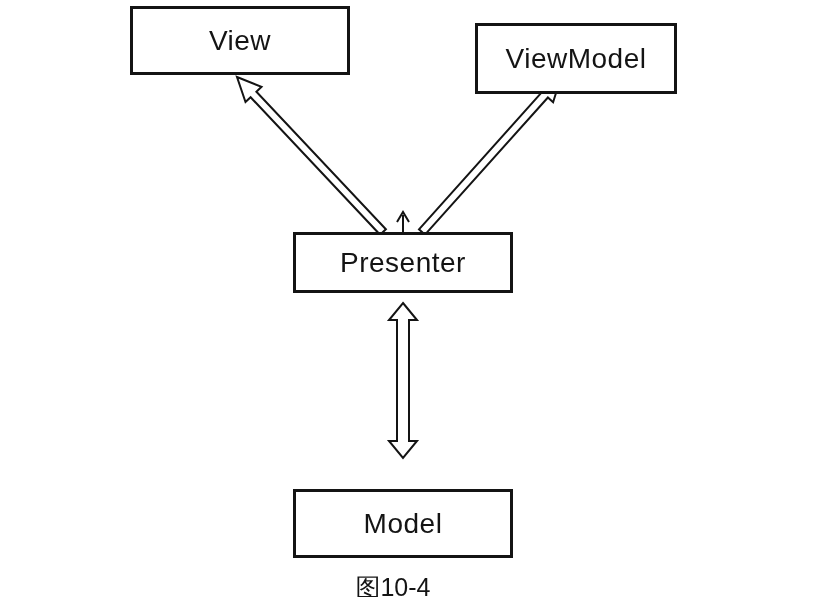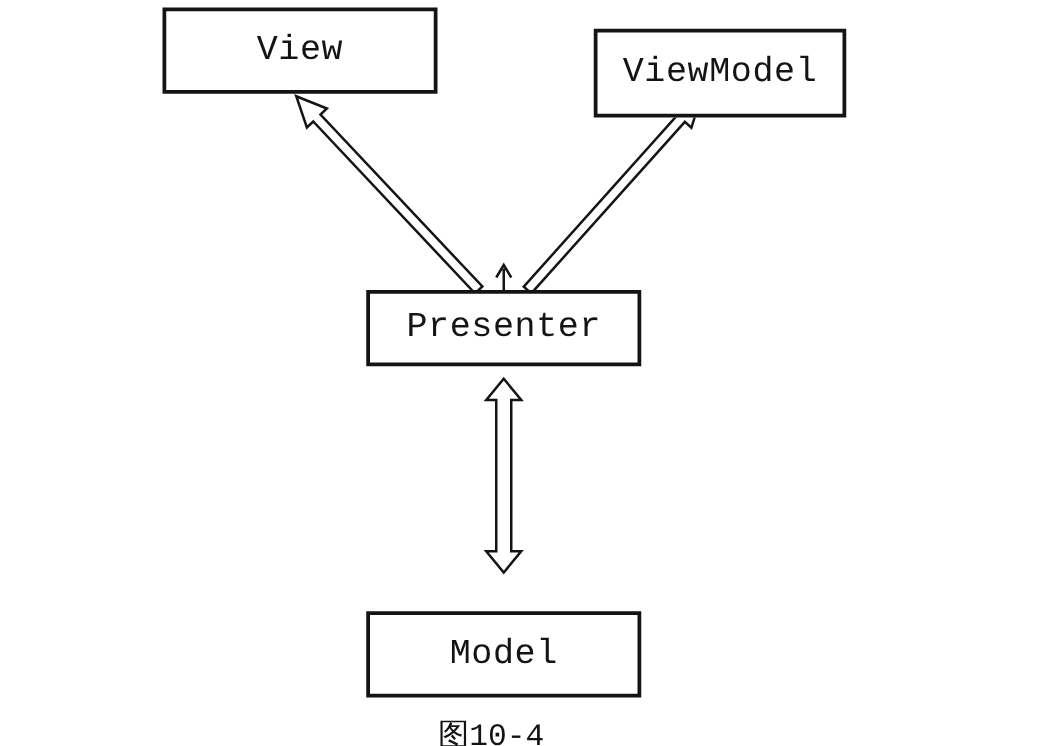--- a/index.html
+++ b/index.html
@@ -6,21 +6,21 @@
     margin: 0;
     padding: 0;
     background: #ffffff;
   }
   #stage {
     position: relative;
     width: 840px;
     height: 597px;
     background: #ffffff;
     overflow: hidden;
-    font-family: Liberation Mono, monospace;
+    font-family: Liberation Sans, sans-serif;
   }
   #arrow-layer {
     position: absolute;
     left: 0;
     top: 0;
     z-index: 1;
   }
   .node {
     position: absolute;
     box-sizing: border-box;

